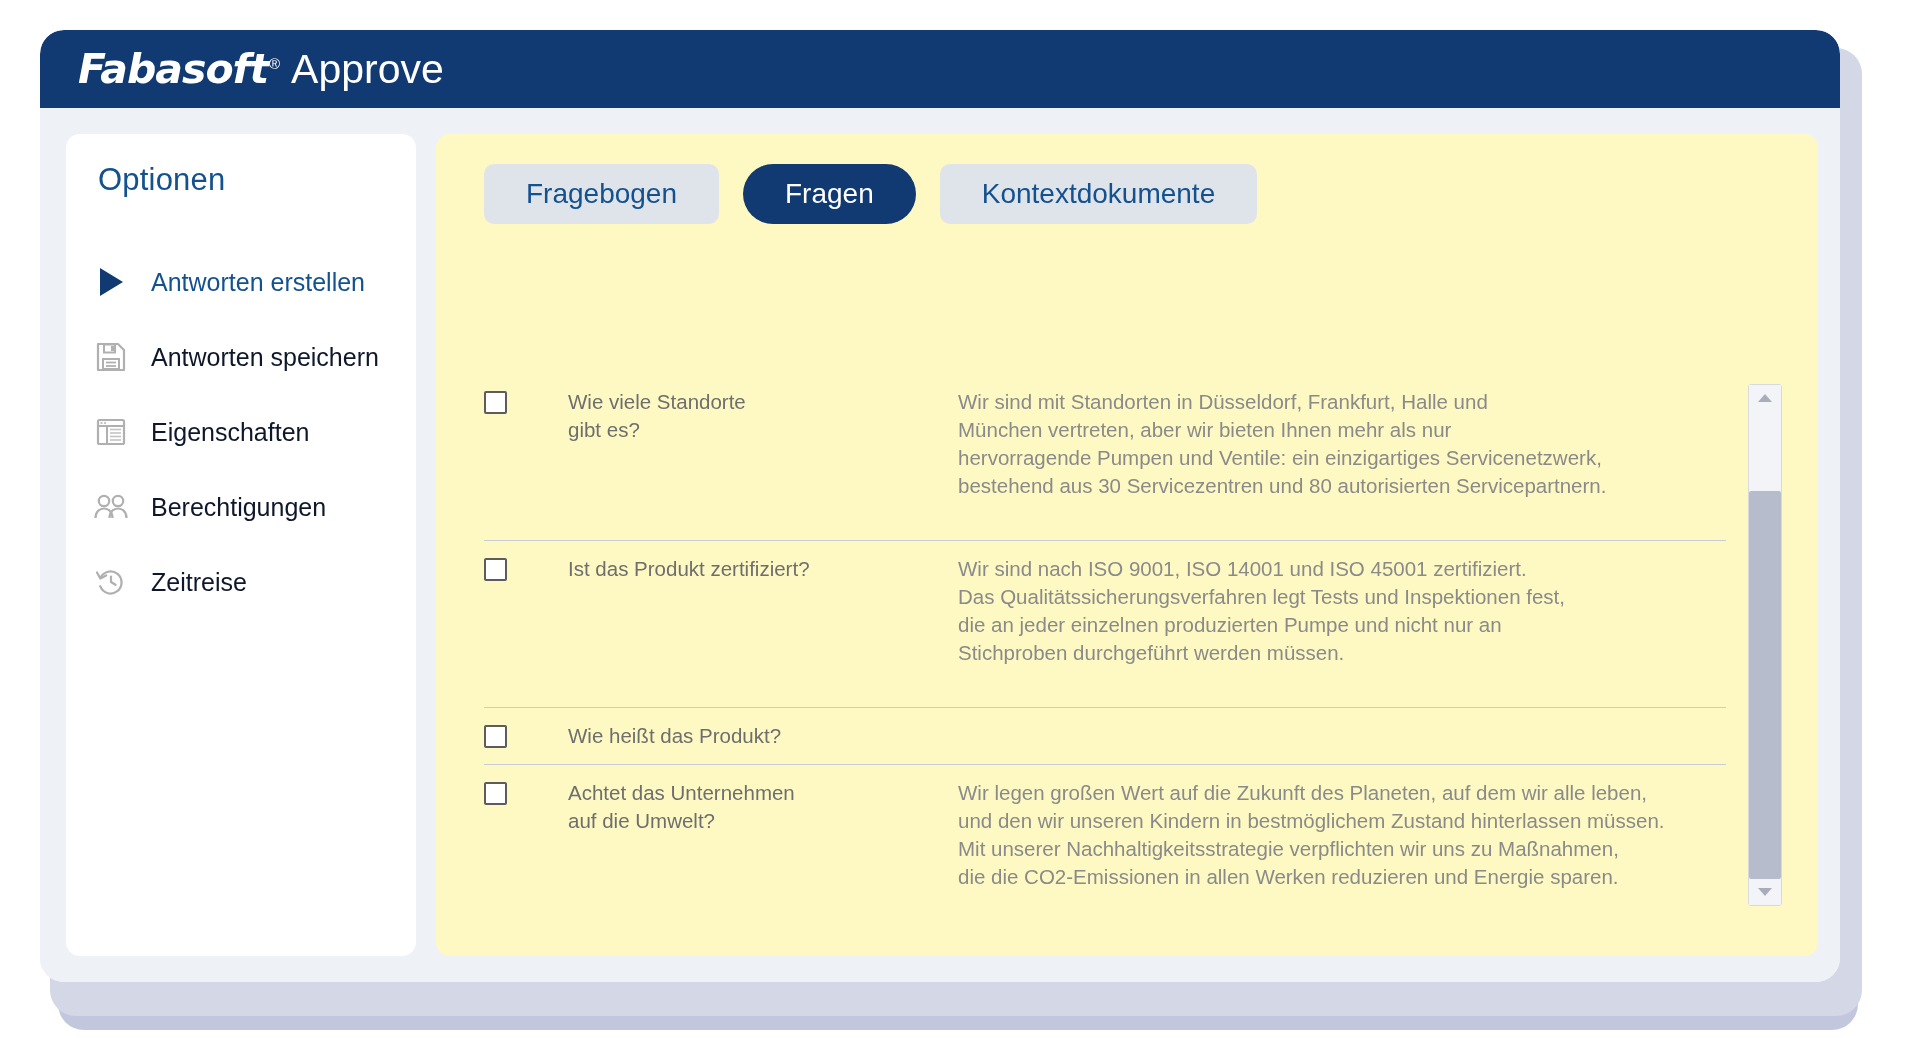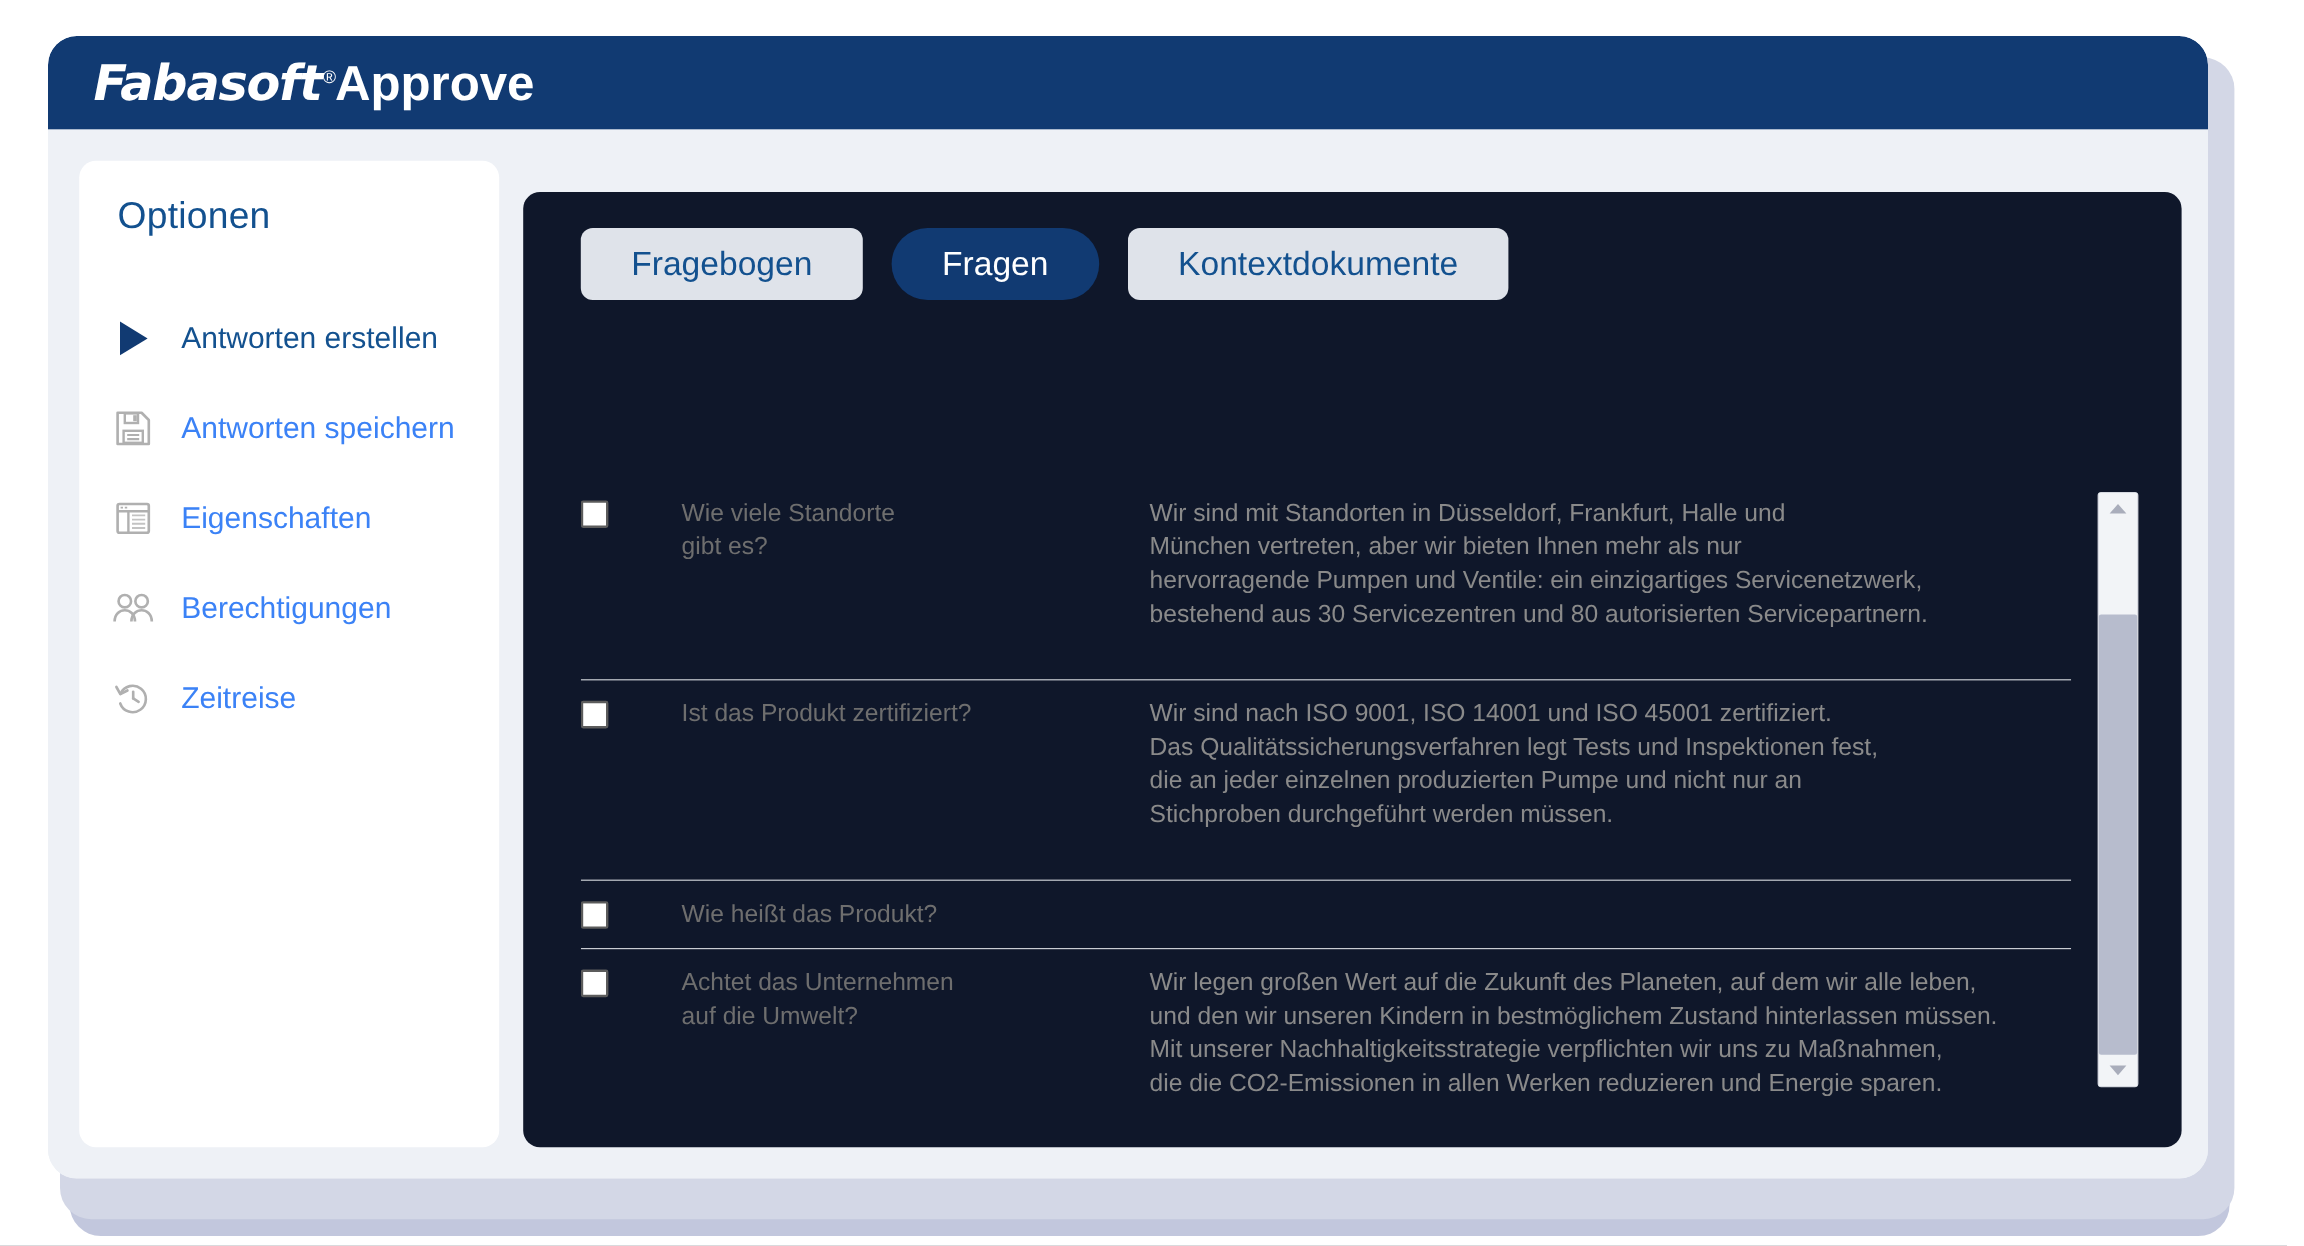--- a/index.html
+++ b/index.html
@@ -67,21 +67,22 @@
   }
   #brand-reg {
     font-size: 15px;
     vertical-align: super;
     position: relative;
     top: -14px;
     left: 1px;
   }
   #brand-light {
     font-size: 41px;
-    font-weight: 700;
+    font-weight: 400;
+    margin-left: 12px;
     letter-spacing: 0px;
   }
 
   
   #window-body {
     position: absolute;
     left: 0; top: 78px;
     width: 100%;
     height: 874px;
     background: #eef1f6;
@@ -122,34 +123,33 @@
   .nav-icon {
     width: 36px;
     height: 36px;
     flex: 0 0 36px;
     display: flex;
     align-items: center;
     justify-content: center;
   }
   .nav-label {
     font-size: 25px;
-    color: #3b82f6;
+    color: #0f172a;
     font-weight: 400;
     white-space: nowrap;
   }
   .nav-item.active .nav-label { color: #13518f; }
 
   
   #main-panel {
     flex: 1;
-    background: #0f172a;
+    background: #fef9c3;
     border-radius: 14px;
     position: relative;
     overflow: hidden;
-    margin-top: 26px;
   }
 
   #tabbar {
     display: flex;
     gap: 24px;
     padding: 30px 0 0 48px;
   }
   .tab {
     border: none;
     border-radius: 10px;

